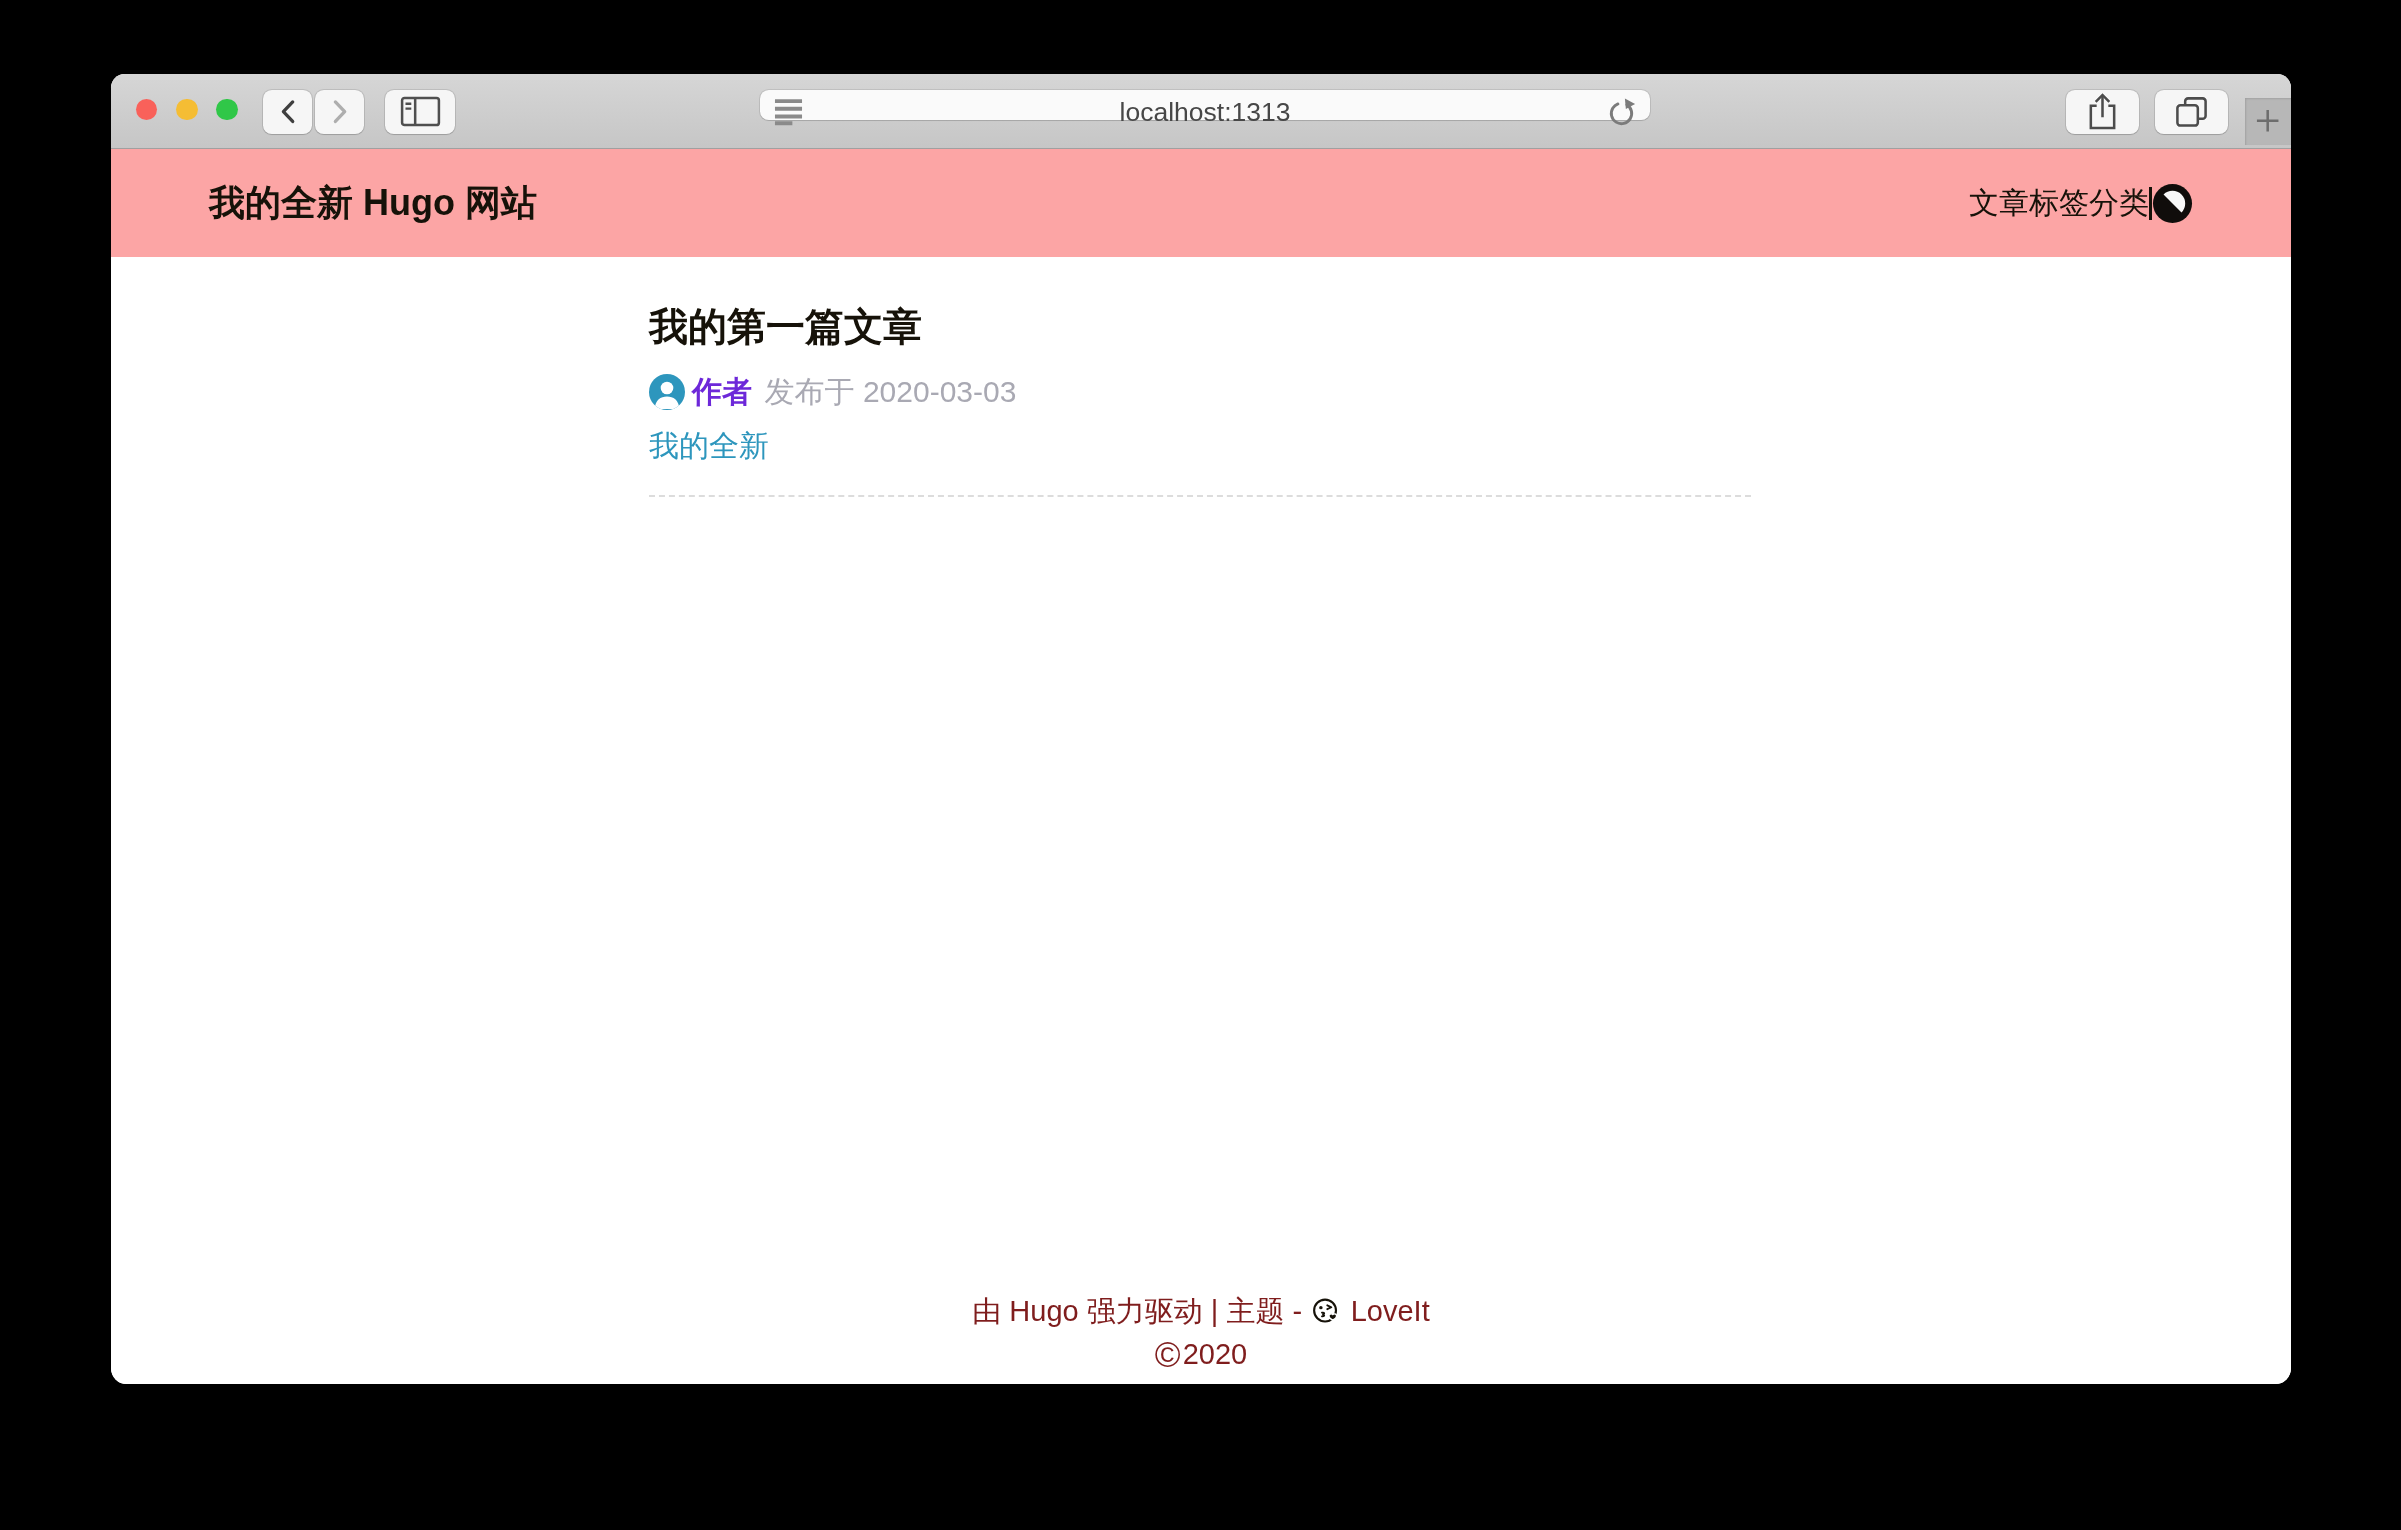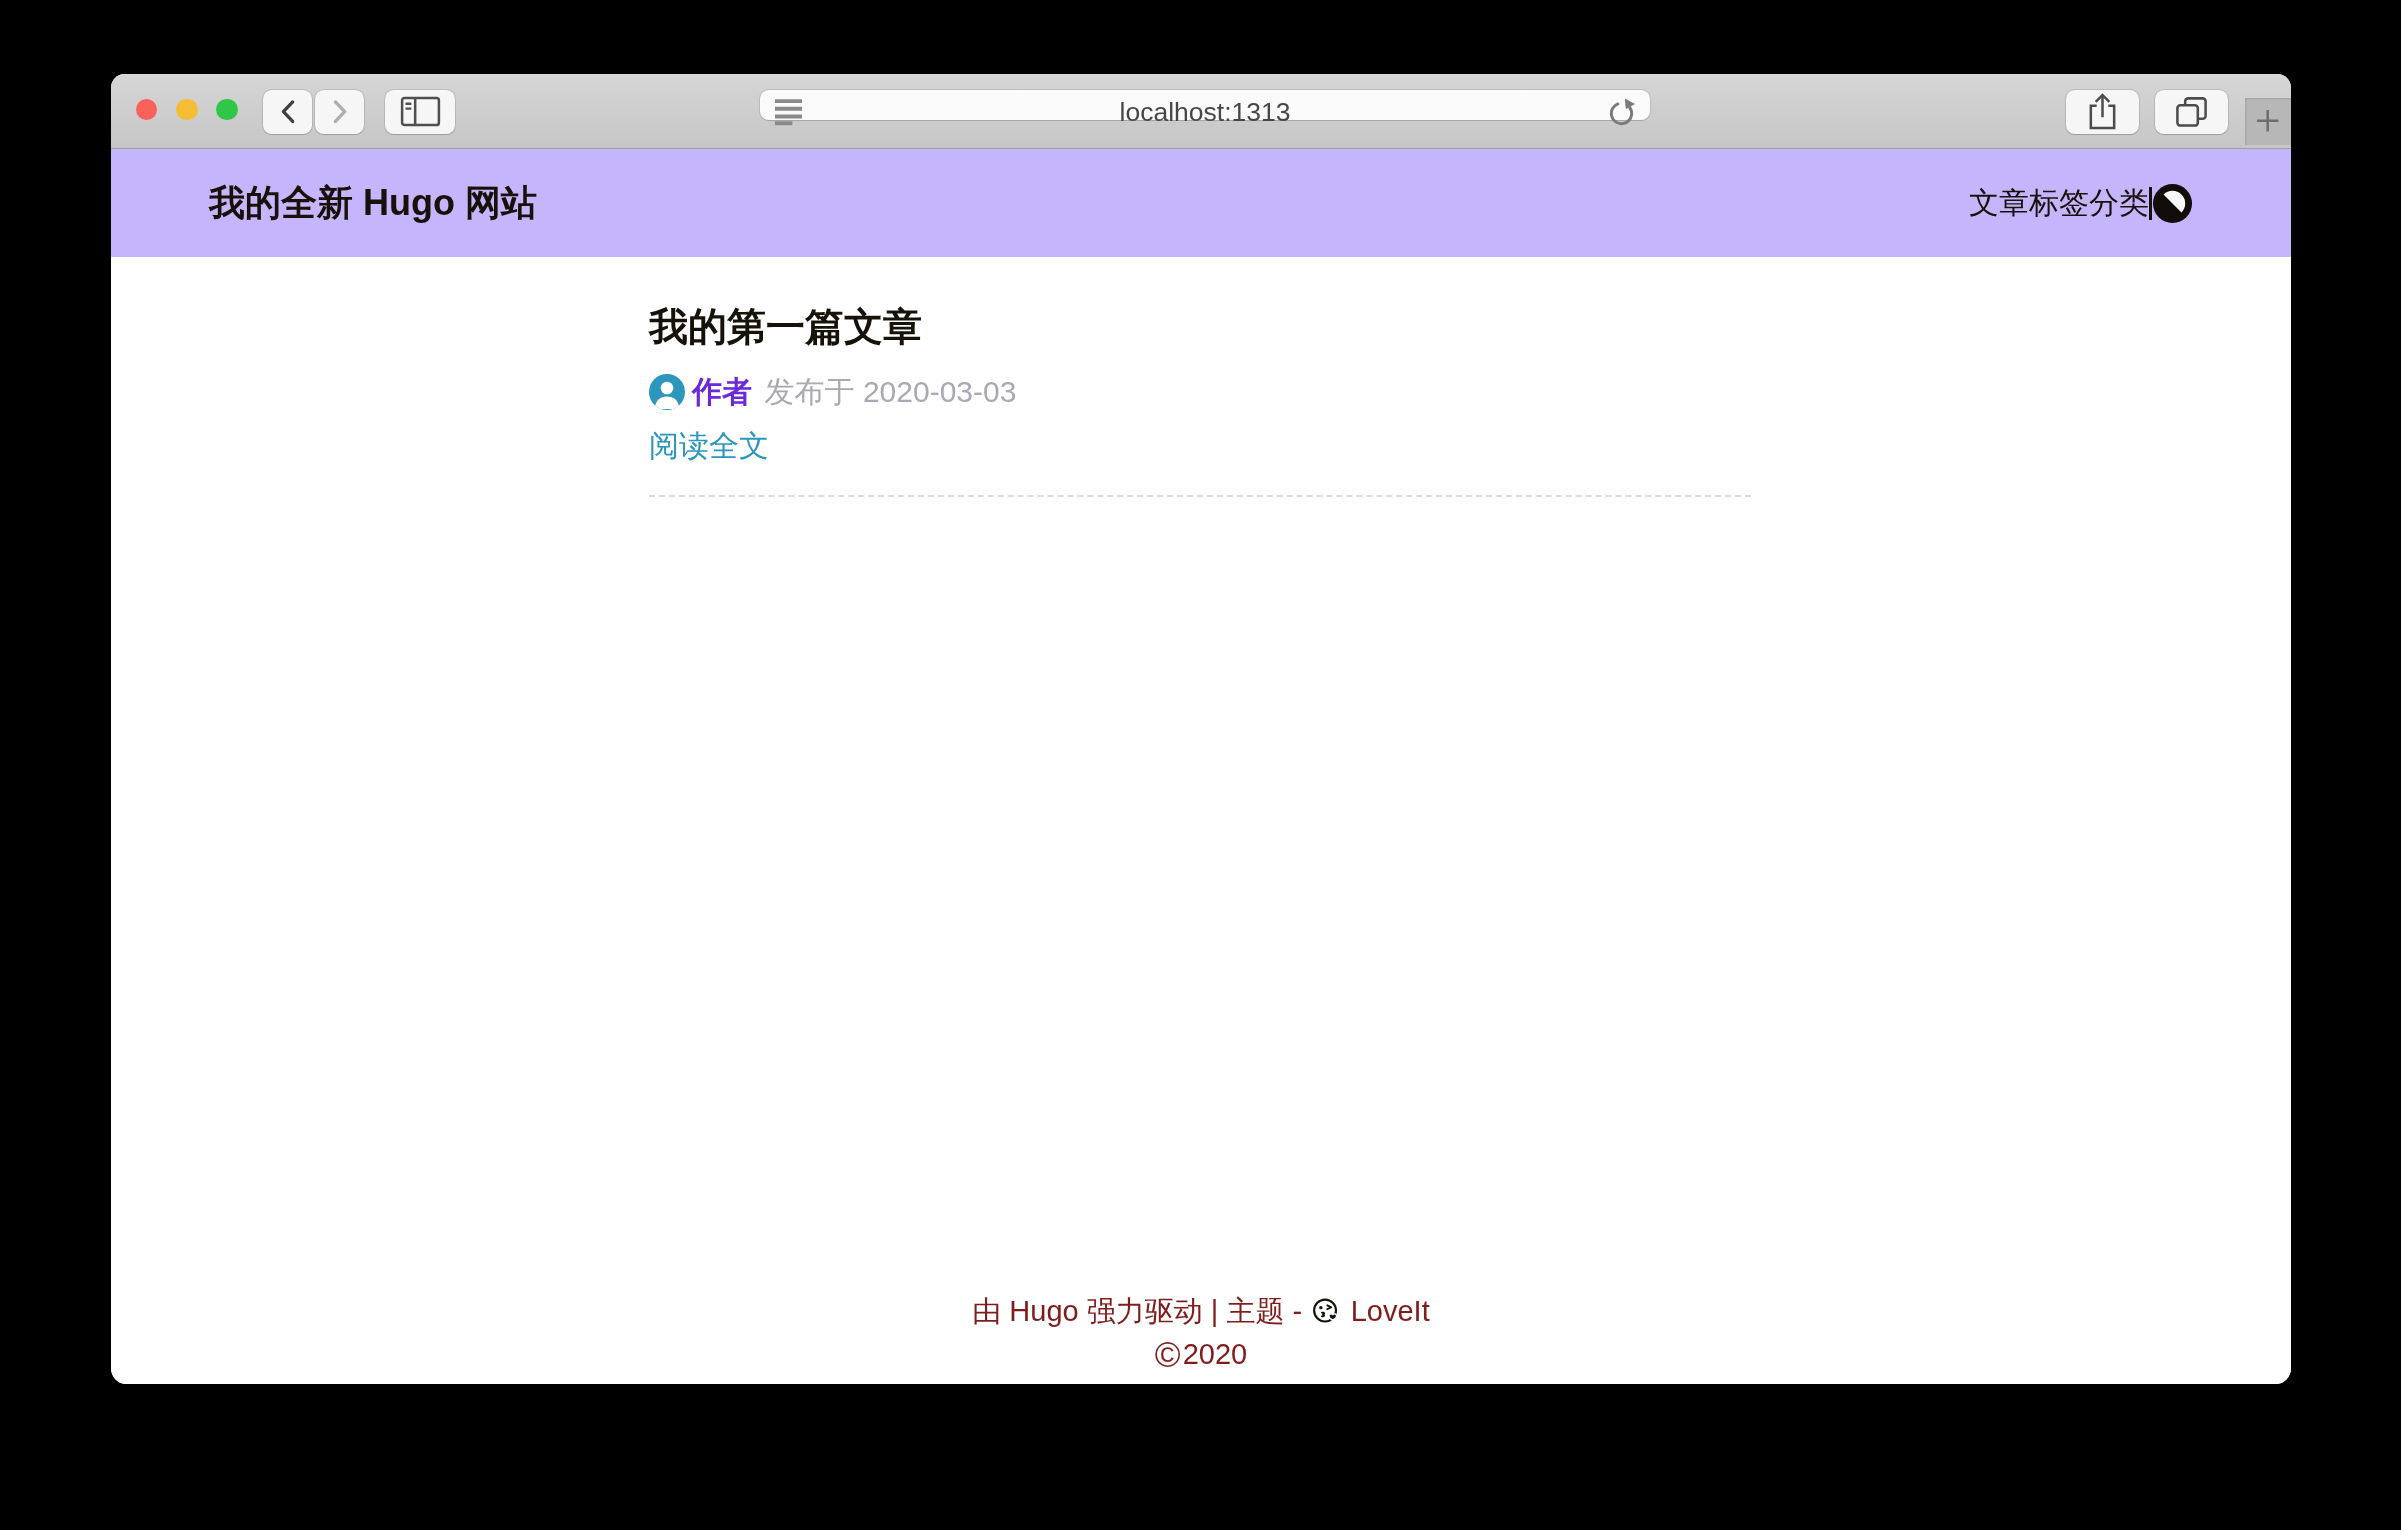--- a/index.html
+++ b/index.html
@@ -35,21 +35,21 @@
   .url-text { position:absolute; left:0; right:0; top:0; height:44px; line-height:44px;
               text-align:center; font-size:26.5px; color:#474747; }
   .reader-wrap { position:absolute; left:13.7px; top:8.8px; }
   .reload-wrap { position:absolute; right:11.8px; top:5.9px; cursor:default; }
 
   .newtab { position:absolute; right:0; top:23.5px; width:46px; height:47px;
             background:#b7b7b7; box-shadow:inset 1px 1px 2px rgba(0,0,0,.12);
             display:flex; align-items:center; justify-content:center; }
 
   
-  .site-header { flex:0 0 108px; height:108px; background:#c4b5fd;
+  .site-header { flex:0 0 108px; height:108px; background:#fca5a5;
                  display:flex; align-items:center; justify-content:space-between;
                  padding:0 98px; }
   .site-title { font-size:36px; font-weight:bold; color:#161209; cursor:pointer; }
   .site-nav { display:flex; align-items:center; }
   .nav-item { font-size:30px; color:#161209; cursor:pointer; text-decoration:none; }
   .nav-sep { width:2.9px; height:33px; background:#161209; }
   .theme-btn { border:none; background:transparent; padding:0; display:flex; cursor:pointer; }
 
   
   .content { position:relative; flex:1 1 auto; background:#fff; }
@@ -195,21 +195,21 @@
               <circle cx="18" cy="14" r="6.3"></circle>
               <path d="M5.5 35 C6.5 26 11.5 22.6 18 22.6 C24.5 22.6 29.5 26 30.5 35 Z"></path>
             </g>
           </svg>
         </span>
         <a class="author-link">作者</a>
         <span class="published">发布于 2020-03-03</span>
       </div>
 
 
-      <a class="read-more">阅读全文</a>
+      <a class="read-more">我的全新</a>
       <div class="divider"></div>
     </article>
 
     <footer class="page-footer">
       <div class="footer-line1">
         <span>由 Hugo 强力驱动 | 主题 -</span>
         <span>
           <svg width="29" height="29" viewBox="0 0 30 30">
             <circle cx="13.5" cy="14" r="11.3" fill="none" stroke="#161209" stroke-width="2.2"></circle>
             <circle cx="9.2" cy="11" r="1.8" fill="#161209"></circle>

